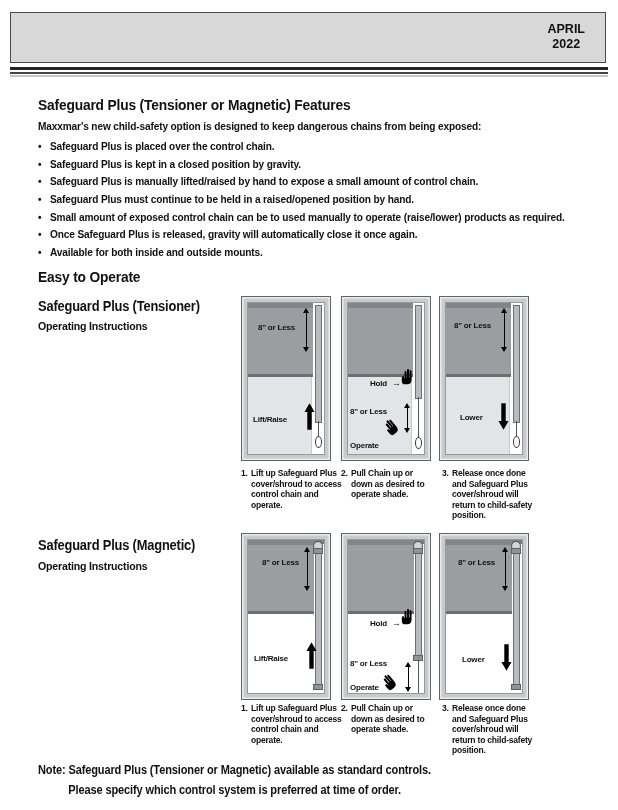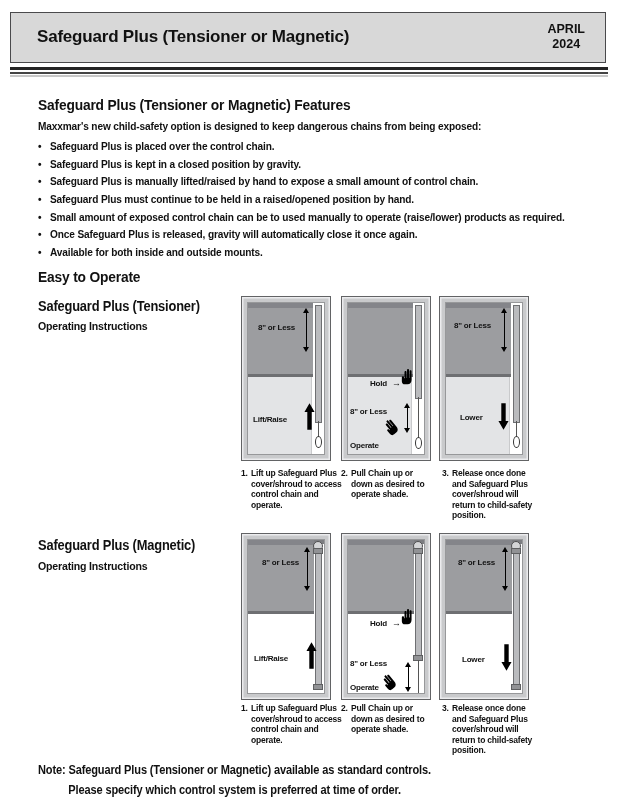--- a/index.html
+++ b/index.html
@@ -60,24 +60,23 @@
   
   .note{position:absolute;left:38px;top:763px;width:620px;font-size:12px;font-weight:bold;letter-spacing:-.15px;}
   .note .l2{margin-left:33px;margin-top:6px;}
 </style>
 </head>
 <body>
 
 <div class="page">
 
   <div class="hdr">
-    <div class="htitle">Safeguard Plus (Tensioner or Magnetic)</div>
     <div class="hdate">
       <div>APRIL</div>
-      <div>2024</div>
+      <div>2022</div>
     </div>
   </div>
   <div class="rule1"></div>
   <div class="rule2"></div>
   <div class="rule3"></div>
 
   <div class="h1 cond" style="top:96px">Safeguard Plus (Tensioner or Magnetic) Features</div>
   <div class="feat body cond">
     <p class="intro">Maxxmar's new child-safety option is designed to keep dangerous chains from being exposed:</p>
     <ul>

